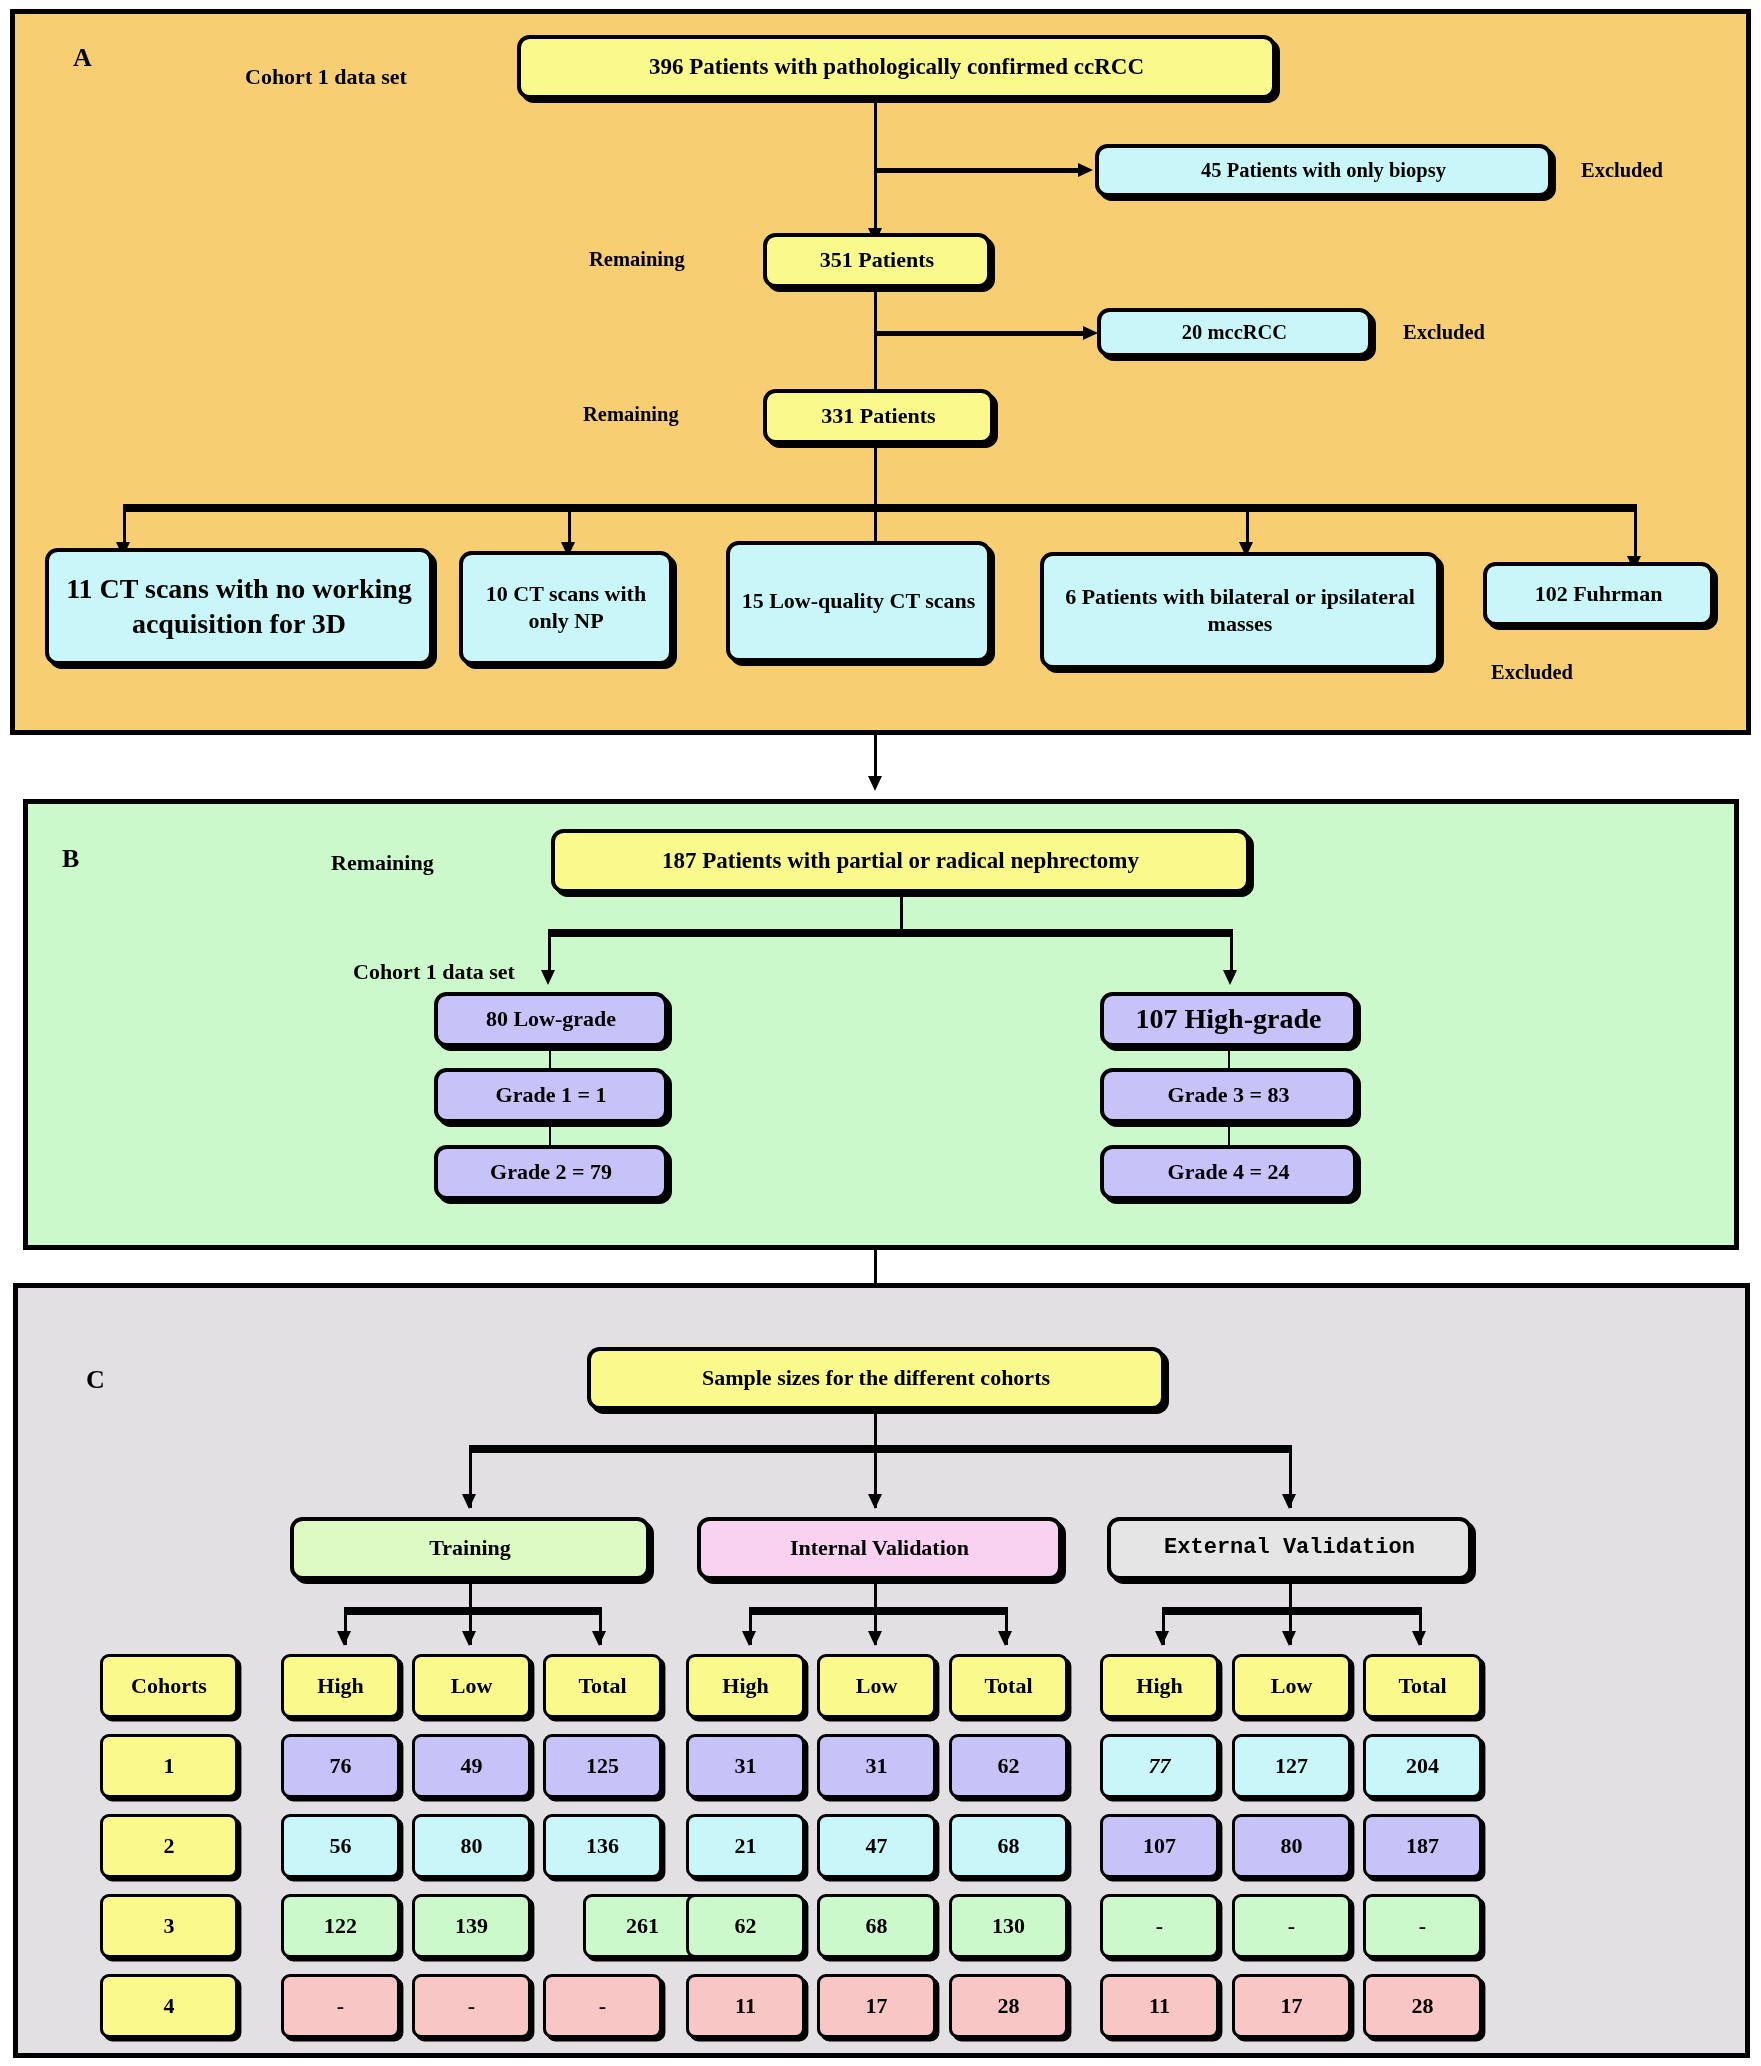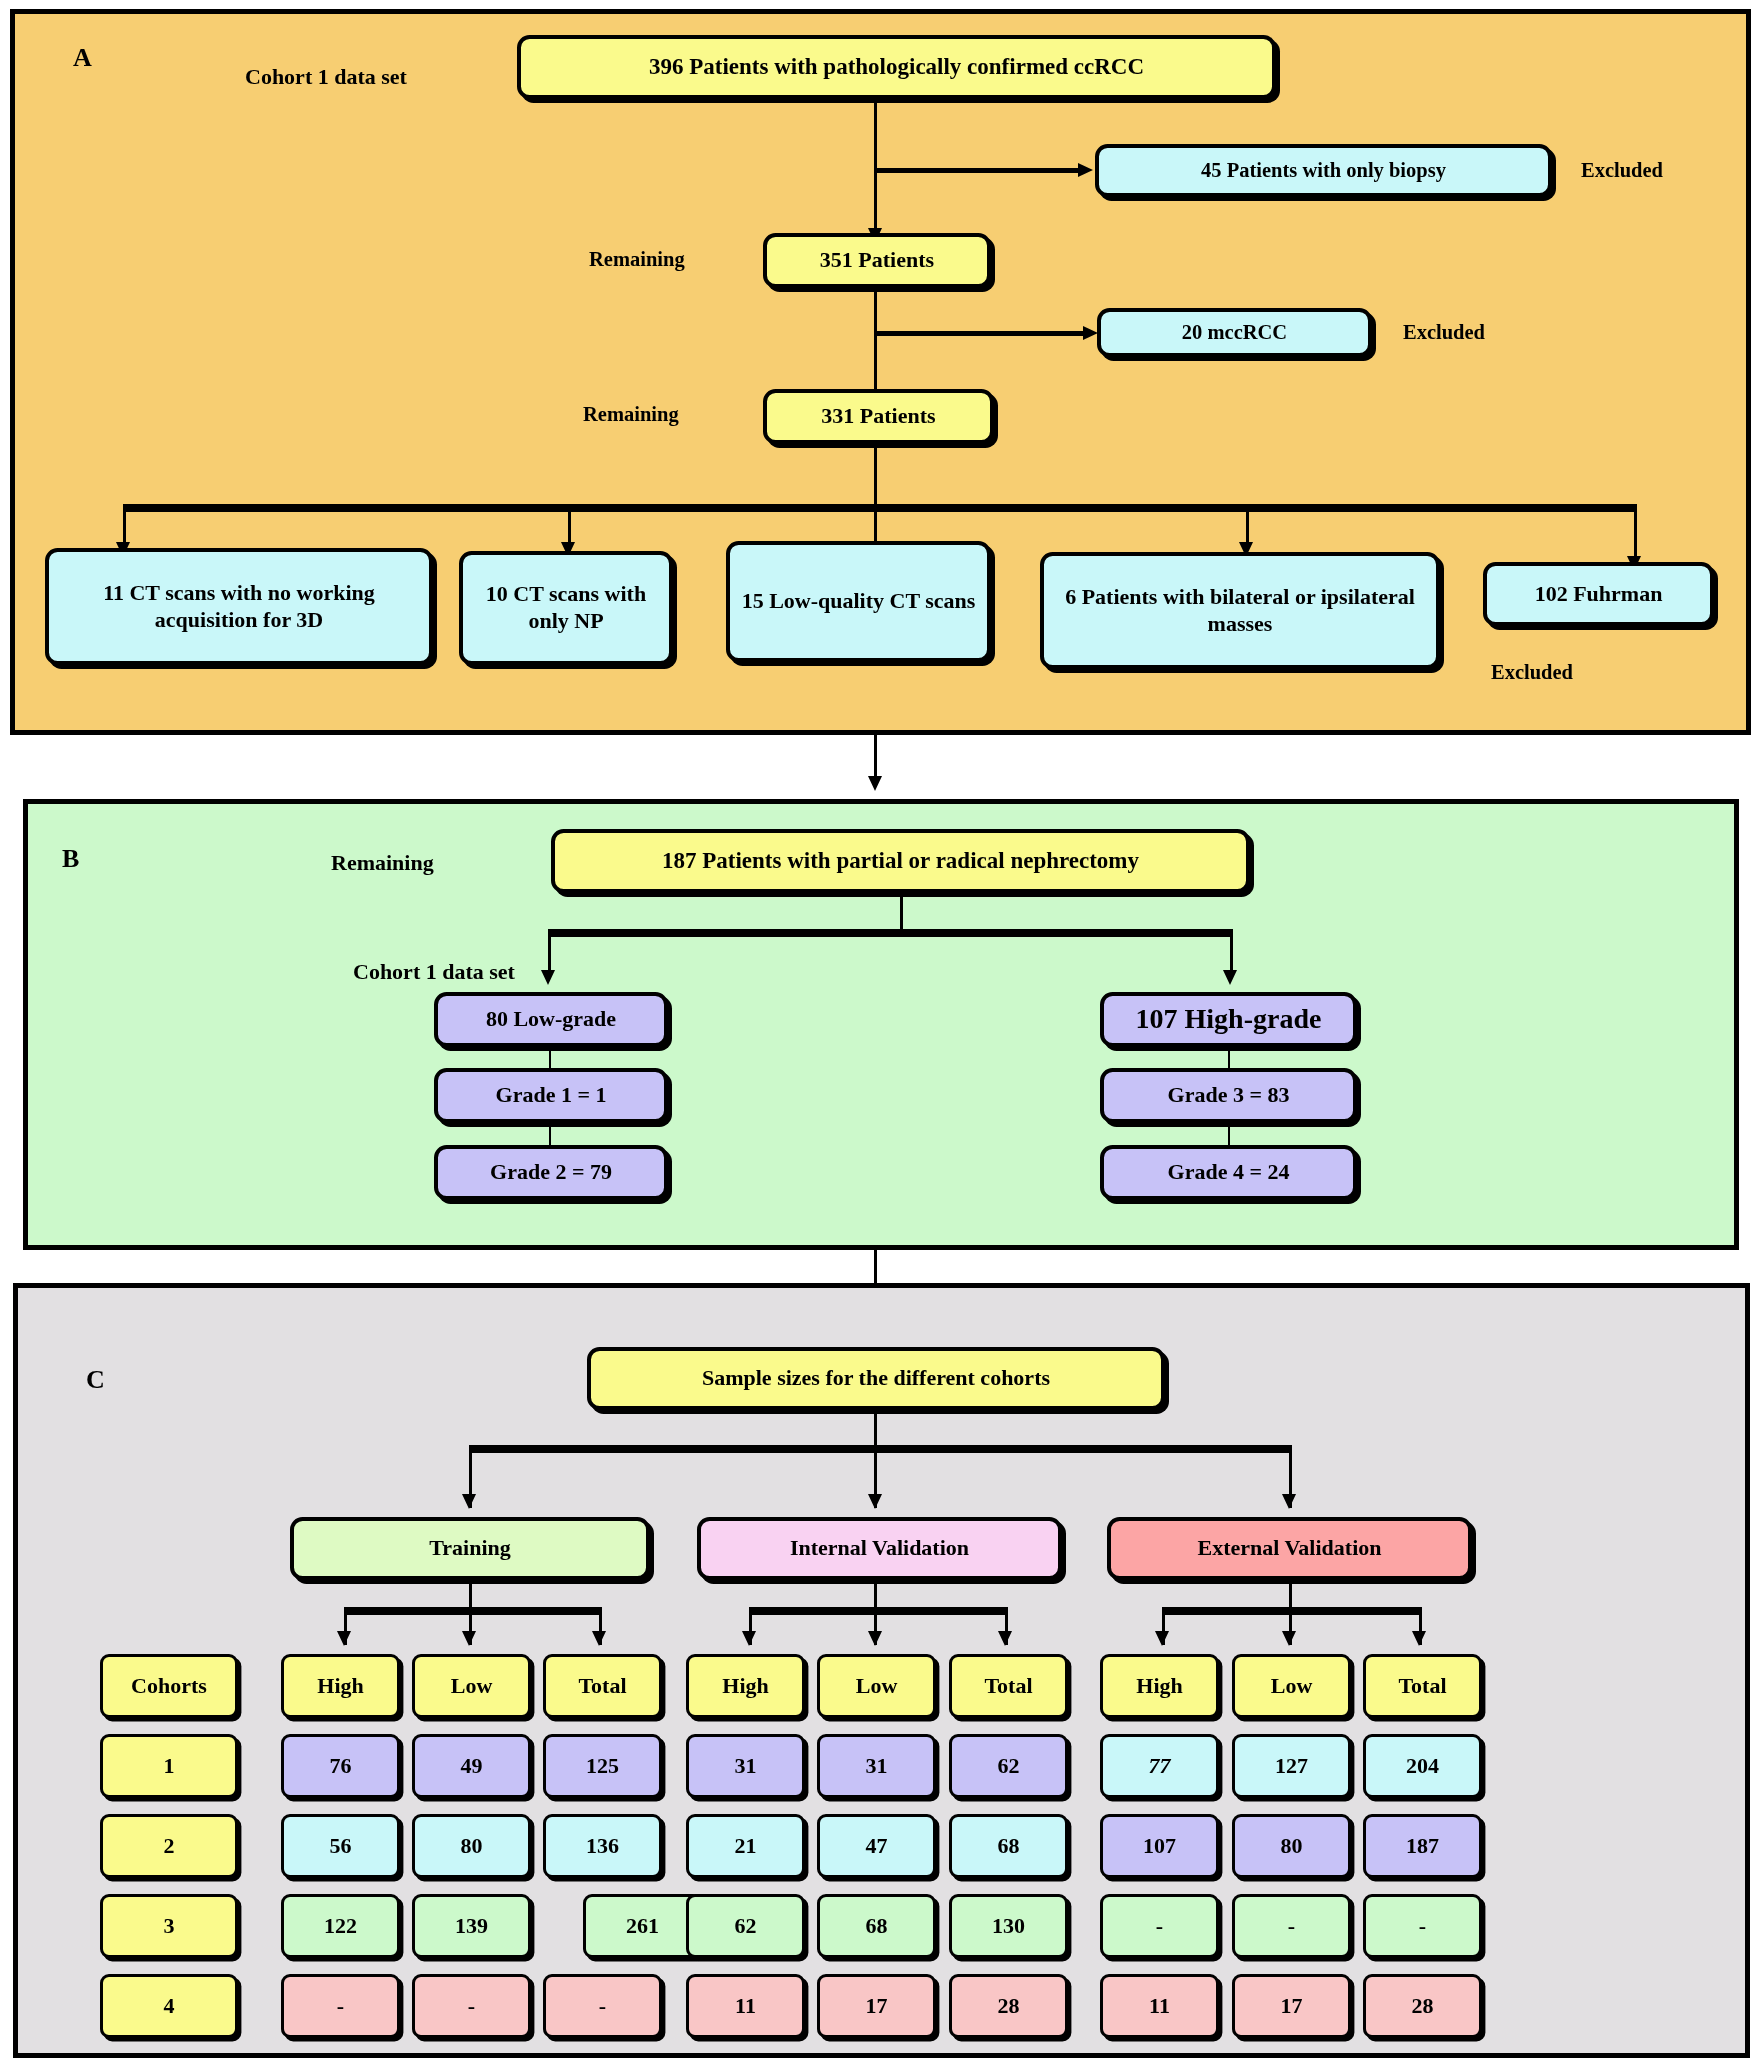--- a/index.html
+++ b/index.html
@@ -30,21 +30,21 @@
     padding:1.1px 4.6px;
   }
   .node.small{border-width:3.4px;border-radius:9px;box-shadow:3.4px 3.4px 0 0 #000;}
   .yellow{background:#FAFA8C;}
   .cyan  {background:#C9F7F9;}
   .purple{background:#C7C2F7;}
   .green {background:#CCF9CB;}
   .pink  {background:#F9C6C6;}
   .lgreen{background:#DEFAC3;}
   .lpink {background:#F9D2F2;}
-  .mpink {background:#fca5a5;}
+  .mpink {background:#e5e5e5;font-family:Liberation Mono, monospace;}
 
   
   .label{position:absolute;font-weight:bold;color:#000;white-space:nowrap;}
 
   
   .ln{position:absolute;background:#000;}
   .ln.v{width:2.9px;}
   .ln.h{height:2.9px;}
   .ln.thick{height:5.1px;}
   .arrow-d{position:absolute;width:0;height:0;border-left:7.4px solid transparent;border-right:7.4px solid transparent;border-top:15px solid #000;}
@@ -97,21 +97,21 @@
 
   <div class="ln v" style="left:874px;top:504px;height:46px;"></div>
   <div class="arrow-d" style="left:868px;top:542px;"></div>
 
   <div class="ln v" style="left:1246px;top:504px;height:46px;"></div>
   <div class="arrow-d" style="left:1239px;top:542px;"></div>
 
   <div class="ln v" style="left:1634px;top:504px;height:60px;"></div>
   <div class="arrow-d" style="left:1627px;top:556px;"></div>
 
-  <div class="node cyan" style="left:45px;top:548px;width:388px;height:117px;font-size:22px;">11 CT scans with no working acquisition for 3D</div>
+  <div class="node cyan" style="left:45px;top:548px;width:388px;height:117px;font-size:28px;">11 CT scans with no working acquisition for 3D</div>
   <div class="node cyan" style="left:459px;top:551px;width:214px;height:114px;font-size:22px;">10 CT scans with only NP</div>
   <div class="node cyan" style="left:726px;top:541px;width:265px;height:121px;font-size:22px;">15 Low-quality CT scans</div>
   <div class="node cyan" style="left:1040px;top:552px;width:400px;height:117px;font-size:22px;">6 Patients with bilateral or ipsilateral masses</div>
   <div class="node cyan" style="left:1483px;top:562px;width:231px;height:64px;font-size:22px;">102 Fuhrman</div>
   <div class="label" style="left:1491px;top:661px;font-size:20.5px;">Excluded</div>
 
   <div class="ln v" style="left:874px;top:735px;height:49px;"></div>
   <div class="arrow-d" style="left:868px;top:776px;"></div>
 
   <div class="panel" id="panel-b"></div>

